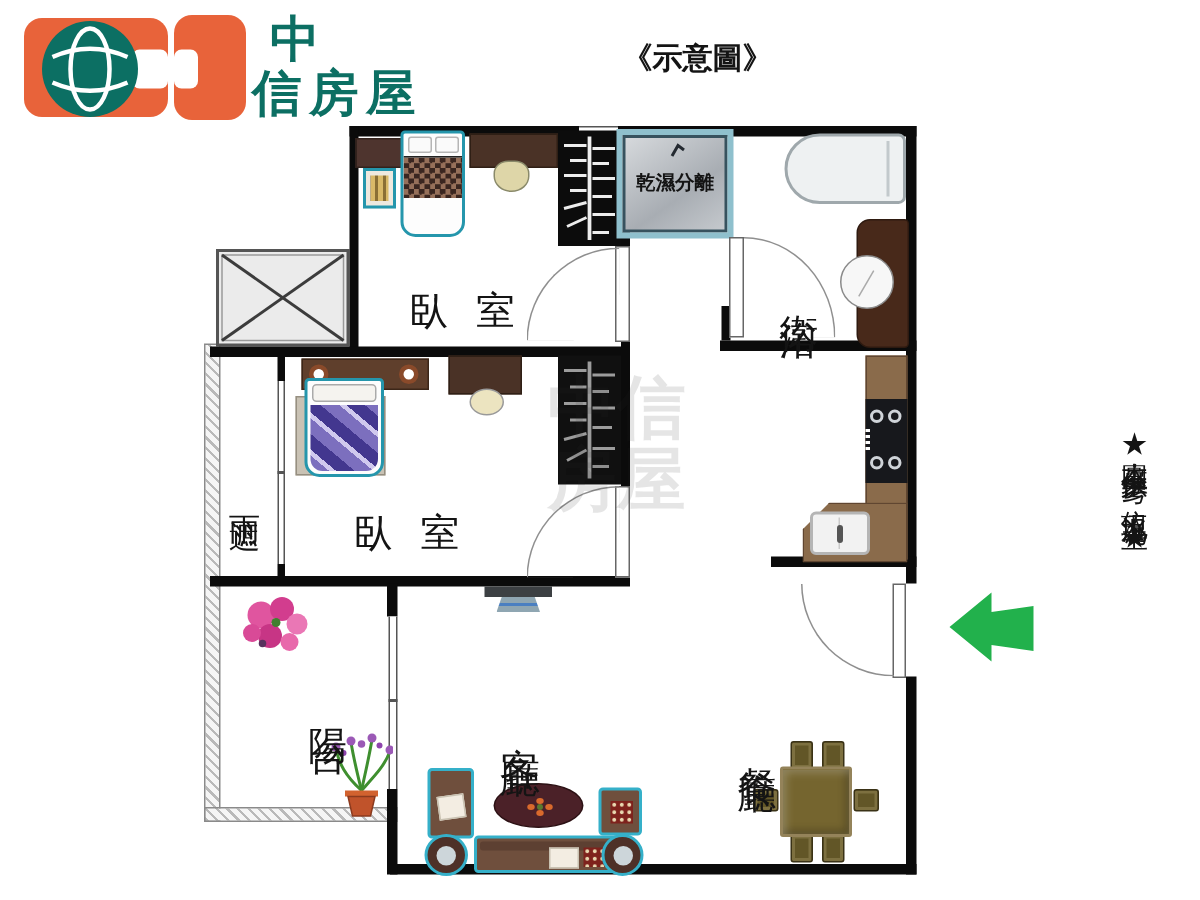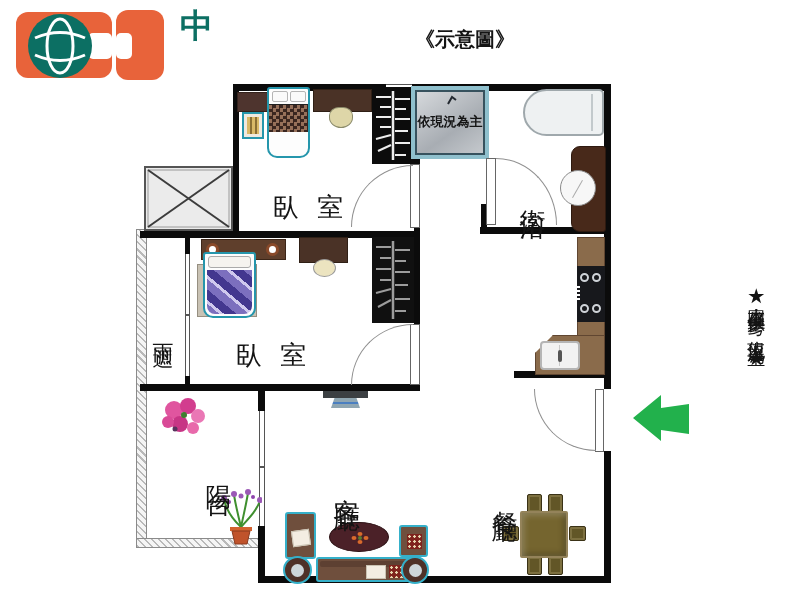--- a/index.html
+++ b/index.html
@@ -38,20 +38,21 @@
   <div class="logo-notch" style="left:104px;top:27px;width:16px;height:26px"></div>
   <div class="abs" style="left:16px;top:8px;width:64px;height:64px;border-radius:50%;background:#0c6f63">
     <svg width="64" height="64" viewBox="0 0 64 64">
       <ellipse cx="32" cy="32" rx="13" ry="27" fill="none" stroke="#fff" stroke-width="3"></ellipse>
       <path d="M7 24 Q32 13 57 24" fill="none" stroke="#fff" stroke-width="3"></path>
       <path d="M7 41 Q32 52 57 41" fill="none" stroke="#fff" stroke-width="3"></path>
     </svg>
   </div>
   <div class="logo-text">
     <span class="l1">中</span>
+    <span class="l2">信房屋</span>
   </div>
 </div>
 
 <div class="lbl" style="left:405px;top:24px;width:120px;height:30px;font-size:20px;font-weight:600">《示意圖》</div>
 
 <div class="lbl v" style="left:736px;top:150px;width:40px;height:330px;font-size:18px;letter-spacing:2px">★本圖僅供參考，依現況為主★</div>
 
 <div class="abs" style="left:631px;top:391px;width:60px;height:54px">
   <svg width="60" height="54" viewBox="0 0 60 54">
       <polygon points="2,27 30,4 30,17 58,13 58,43 30,39 30,50" fill="#22b14c"></polygon>
@@ -125,21 +126,21 @@
       </g>
     </svg>
   </div>
   <div class="leaf" style="left:410px;top:164px;width:10px;height:64px"></div>
   <div class="arcq arc-tl" style="left:351px;top:165px;width:62px;height:62px"></div>
 
   <div class="abs" style="left:411px;top:86px;width:78px;height:73px;border:4px solid #8fc0cd;box-shadow:inset 0 0 0 2px #37525e;background:linear-gradient(145deg,#d8dbde 0%,#a8adb3 60%,#c7cbcf 100%);display:flex;align-items:center;justify-content:center">
     <svg class="abs" style="left:30px;top:4px" width="14" height="11" viewBox="0 0 14 11">
         <path d="M3 10 L7 3 L11 6" fill="none" stroke="#242a31" stroke-width="2"></path>
       </svg>
-    <div class="lbl" style="position:static;width:34px;font-size:13px;font-weight:bold;word-break:break-all;text-align:center">依現況為主</div>
+    <div class="lbl" style="position:static;width:34px;font-size:13px;font-weight:bold;word-break:break-all;text-align:center">乾濕分離</div>
   </div>
 
   <div class="abs" style="left:523px;top:89px;width:81px;height:47px;background:#eef1f2;border:2px solid #9fa8ac;border-radius:24px 5px 5px 24px">
     <div class="abs" style="right:9px;top:3px;width:2px;height:37px;background:#c2c9cc"></div>
   </div>
   <div class="abs" style="left:571px;top:146px;width:35px;height:86px;background:#48291a;border:1px solid #2e1a10;border-radius:9px 3px 3px 9px"></div>
   <div class="abs" style="left:560px;top:170px;width:36px;height:36px;background:#f7f7f7;border:1px solid #8a8a8a;border-radius:50%">
     <div class="abs" style="left:16px;top:8px;width:1px;height:20px;background:#aaa;transform:rotate(30deg)"></div>
   </div>
   <div class="leaf" style="left:486px;top:158px;width:10px;height:67px"></div>
@@ -267,13 +268,14 @@
   </svg>
 
   <div class="lbl" style="left:263px;top:192px;width:96px;height:32px;font-size:26px;letter-spacing:6px">臥 室</div>
   <div class="lbl" style="left:226px;top:340px;width:96px;height:32px;font-size:26px;letter-spacing:6px">臥 室</div>
   <div class="lbl v" style="left:514px;top:150px;width:36px;height:86px;font-size:26px">衛浴</div>
   <div class="lbl v" style="left:327px;top:436px;width:38px;height:92px;font-size:27px">客廳</div>
   <div class="lbl v" style="left:486px;top:452px;width:36px;height:86px;font-size:26px">餐廳</div>
   <div class="lbl v" style="left:200px;top:428px;width:36px;height:84px;font-size:26px">陽台</div>
   <div class="lbl v" style="left:148px;top:293px;width:30px;height:74px;font-size:21px;letter-spacing:3px">雨遮</div>
 
+  <div class="watermark" style="left:365px;top:248px;width:102px;font-size:46px">中信房屋</div>
 </div>
 
 </body></html>

